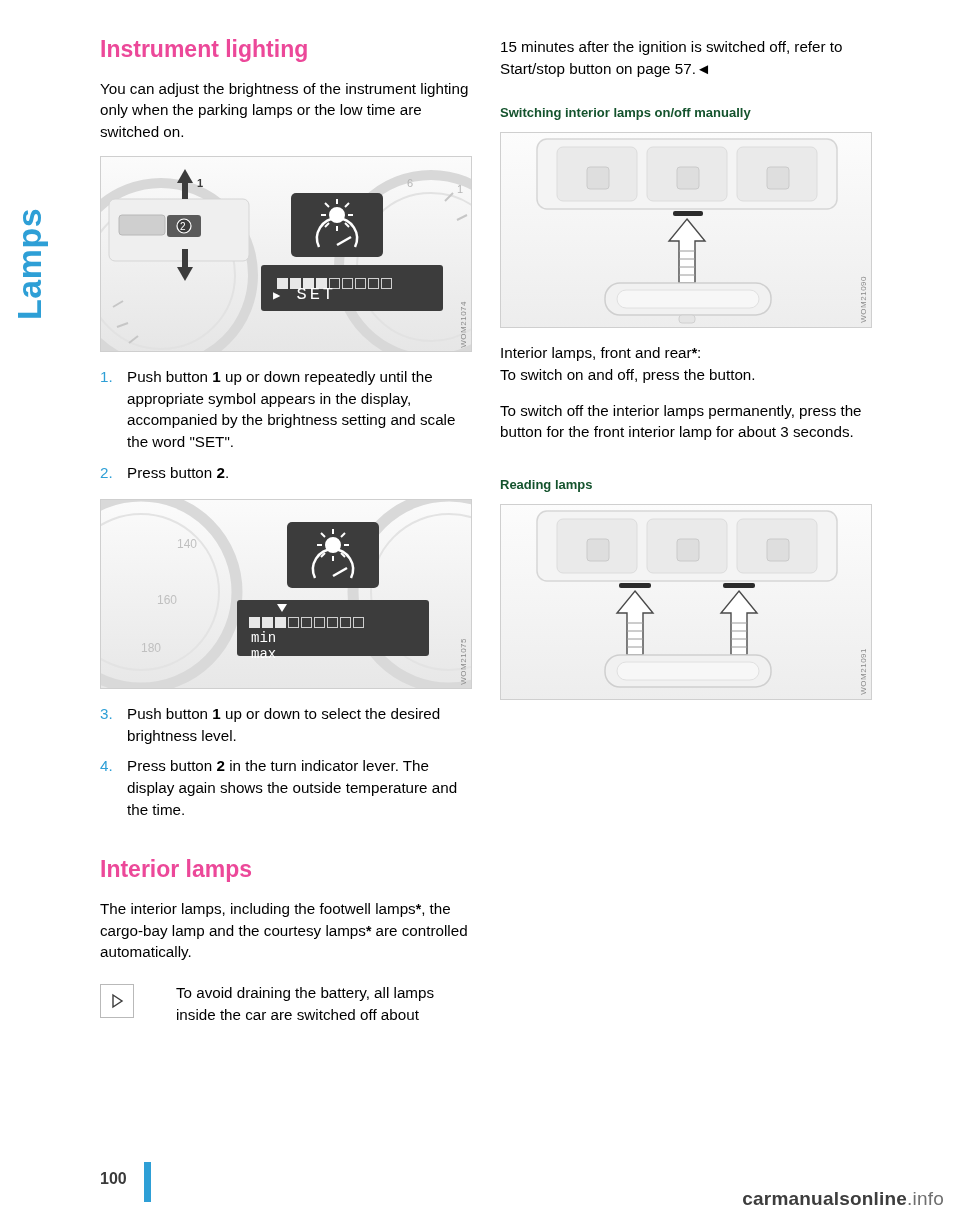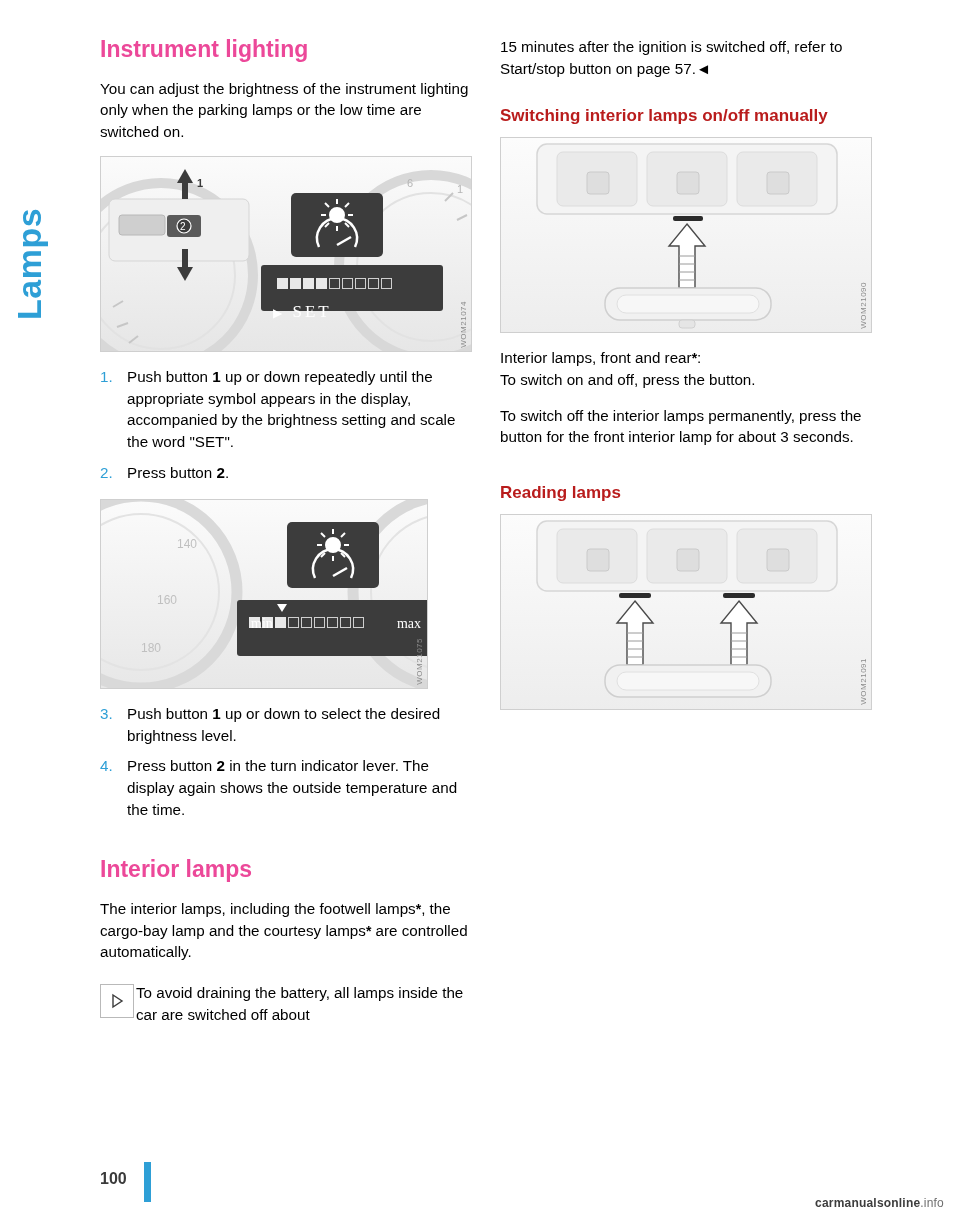--- a/index.html
+++ b/index.html
@@ -47,22 +47,22 @@
   .col-right { left: 500px; }
 
   h1.section {
     color: #ec4899;
     font-size: 23px;
     font-weight: bold;
     margin: 0 0 14px 0;
     line-height: 1.2;
   }
   h2.subsection {
-    color: #b91c1c;
-    font-size: 17px;
+    color: #14532d;
+    font-size: 13px;
     font-weight: bold;
     margin: 0 0 10px 0;
     line-height: 1.3;
   }
   p.body {
     font-size: 15.2px;
     line-height: 1.42;
     margin: 0 0 14px 0;
   }
   p.body.tight { }
@@ -87,21 +87,21 @@
     color: #2e9fd6;
   }
 
   .ref-link { color: #000000; }
   .bold { font-weight: bold; }
   .star { font-weight: bold; font-size: 14px; }
 
   
   .note {
     position: relative;
-    padding-left: 36px;
+    padding-left: 76px;
     font-size: 15.2px;
     line-height: 1.42;
     margin-top: 19px;
   }
   .note .icon-box {
     position: absolute;
     left: 0;
     top: 2px;
     width: 34px;
     height: 34px;
@@ -145,21 +145,21 @@
     left: 144px;
     bottom: 18px;
     width: 7px;
     height: 40px;
     background: #2e9fd6;
   }
   .watermark {
     position: absolute;
     right: 16px;
     bottom: 10px;
-    font-size: 12px;
+    font-size: 19px;
     color: #6f6f6f;
     letter-spacing: 0.2px;
   }
   .watermark .b { font-weight: bold; color: #3d3d3d; }
   .seg {
     width: 11px; height: 11px;
     border: 1px solid #cfcfcf;
     box-sizing: border-box;
     display: inline-block;
     margin-right: 2px;
@@ -242,36 +242,36 @@
 
         <path d="M218 90 A 20 20 0 1 1 254 90" fill="none" stroke="#ffffff" stroke-width="2.5"></path>
         <line x1="236" y1="88" x2="250" y2="80" stroke="#ffffff" stroke-width="2.5"></line>
 
         <rect x="160" y="108" width="182" height="46" rx="3" fill="#3c3c3c"></rect>
       </svg>
 
       <div style="position:absolute;left:176px;top:118px;">
         <span class="seg on"></span><span class="seg on"></span><span class="seg on"></span><span class="seg on"></span><span class="seg"></span><span class="seg"></span><span class="seg"></span><span class="seg"></span><span class="seg"></span>
       </div>
-      <div style="position:absolute;left:172px;top:145px;color:#ffffff;font-size:17px;letter-spacing:3px;font-family:Liberation Serif, serif;">
+      <div style="position:absolute;left:172px;top:128px;color:#ffffff;font-size:17px;letter-spacing:3px;font-family:Liberation Mono, monospace;">
         <span style="font-size:12px;">▶</span>&nbsp;<span>SET</span>
       </div>
       <div class="fig-code">WOM21074</div>
     </div>
 
     <ol class="steps">
       <li>
         <span class="num">1.</span><span>Push button </span><span class="bold">1</span><span> up or down repeatedly until the appropriate symbol appears in the display, accompanied by the brightness setting and scale the word "SET".</span>
       </li>
       <li>
         <span class="num">2.</span><span>Press button </span><span class="bold">2</span><span>.</span>
       </li>
     </ol>
 
-    <div class="figure" style="width:328px;height:190px;margin-top:16px;">
+    <div class="figure" style="width:372px;height:190px;margin-top:16px;">
       <svg width="372" height="190" style="position:absolute;left:0;top:0;">
         <defs>
           <linearGradient id="g2" x1="0" y1="0" x2="0" y2="1">
             <stop offset="0" stop-color="#fbfbfb"></stop>
               <stop offset="1" stop-color="#e7e7e7"></stop>
           </linearGradient>
         </defs>
         <rect x="0" y="0" width="372" height="190" fill="url(#g2)"></rect>
 
         <circle cx="40" cy="92" r="96" fill="none" stroke="#d9d9d9" stroke-width="11"></circle>
@@ -298,21 +298,21 @@
         <path d="M214 78 A 20 20 0 1 1 250 78" fill="none" stroke="#ffffff" stroke-width="2.5"></path>
         <line x1="232" y1="76" x2="246" y2="68" stroke="#ffffff" stroke-width="2.5"></line>
 
         <rect x="136" y="100" width="192" height="56" rx="3" fill="#3c3c3c"></rect>
 
         <polygon points="176,104 186,104 181,112" fill="#ffffff"></polygon>
       </svg>
       <div style="position:absolute;left:148px;top:114px;">
         <span class="seg on"></span><span class="seg on"></span><span class="seg on"></span><span class="seg"></span><span class="seg"></span><span class="seg"></span><span class="seg"></span><span class="seg"></span><span class="seg"></span>
       </div>
-      <div style="position:absolute;left:150px;top:116px;width:170px;color:#ffffff;font-size:14px;font-family:Liberation Serif, serif;display:flex;justify-content:space-between;">
+      <div style="position:absolute;left:150px;top:130px;width:170px;color:#ffffff;font-size:14px;font-family:Liberation Mono, monospace;display:flex;justify-content:space-between;flex-direction:column;">
         <span>min</span>
         <span>max</span>
       </div>
       <div class="fig-code">WOM21075</div>
     </div>
 
     <ol class="steps" style="margin-top:4px;">
       <li>
         <span class="num">3.</span><span>Push button </span><span class="bold">1</span><span> up or down to select the desired brightness level.</span>
       </li>

